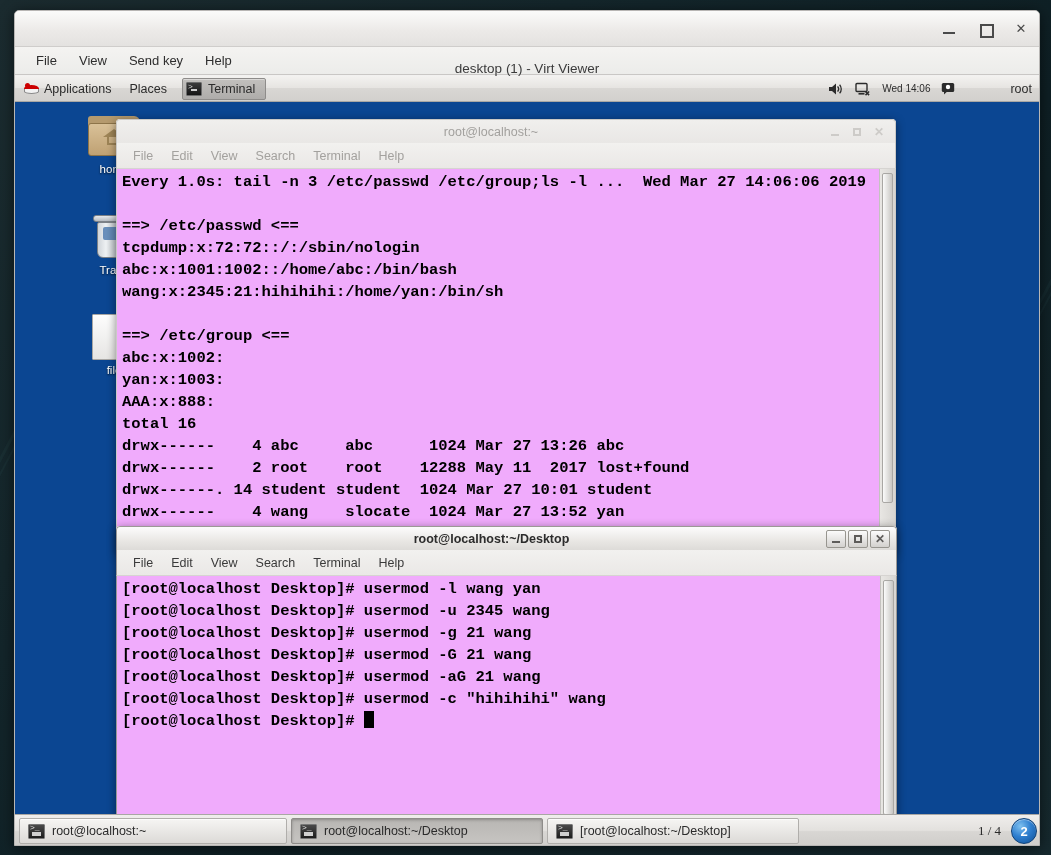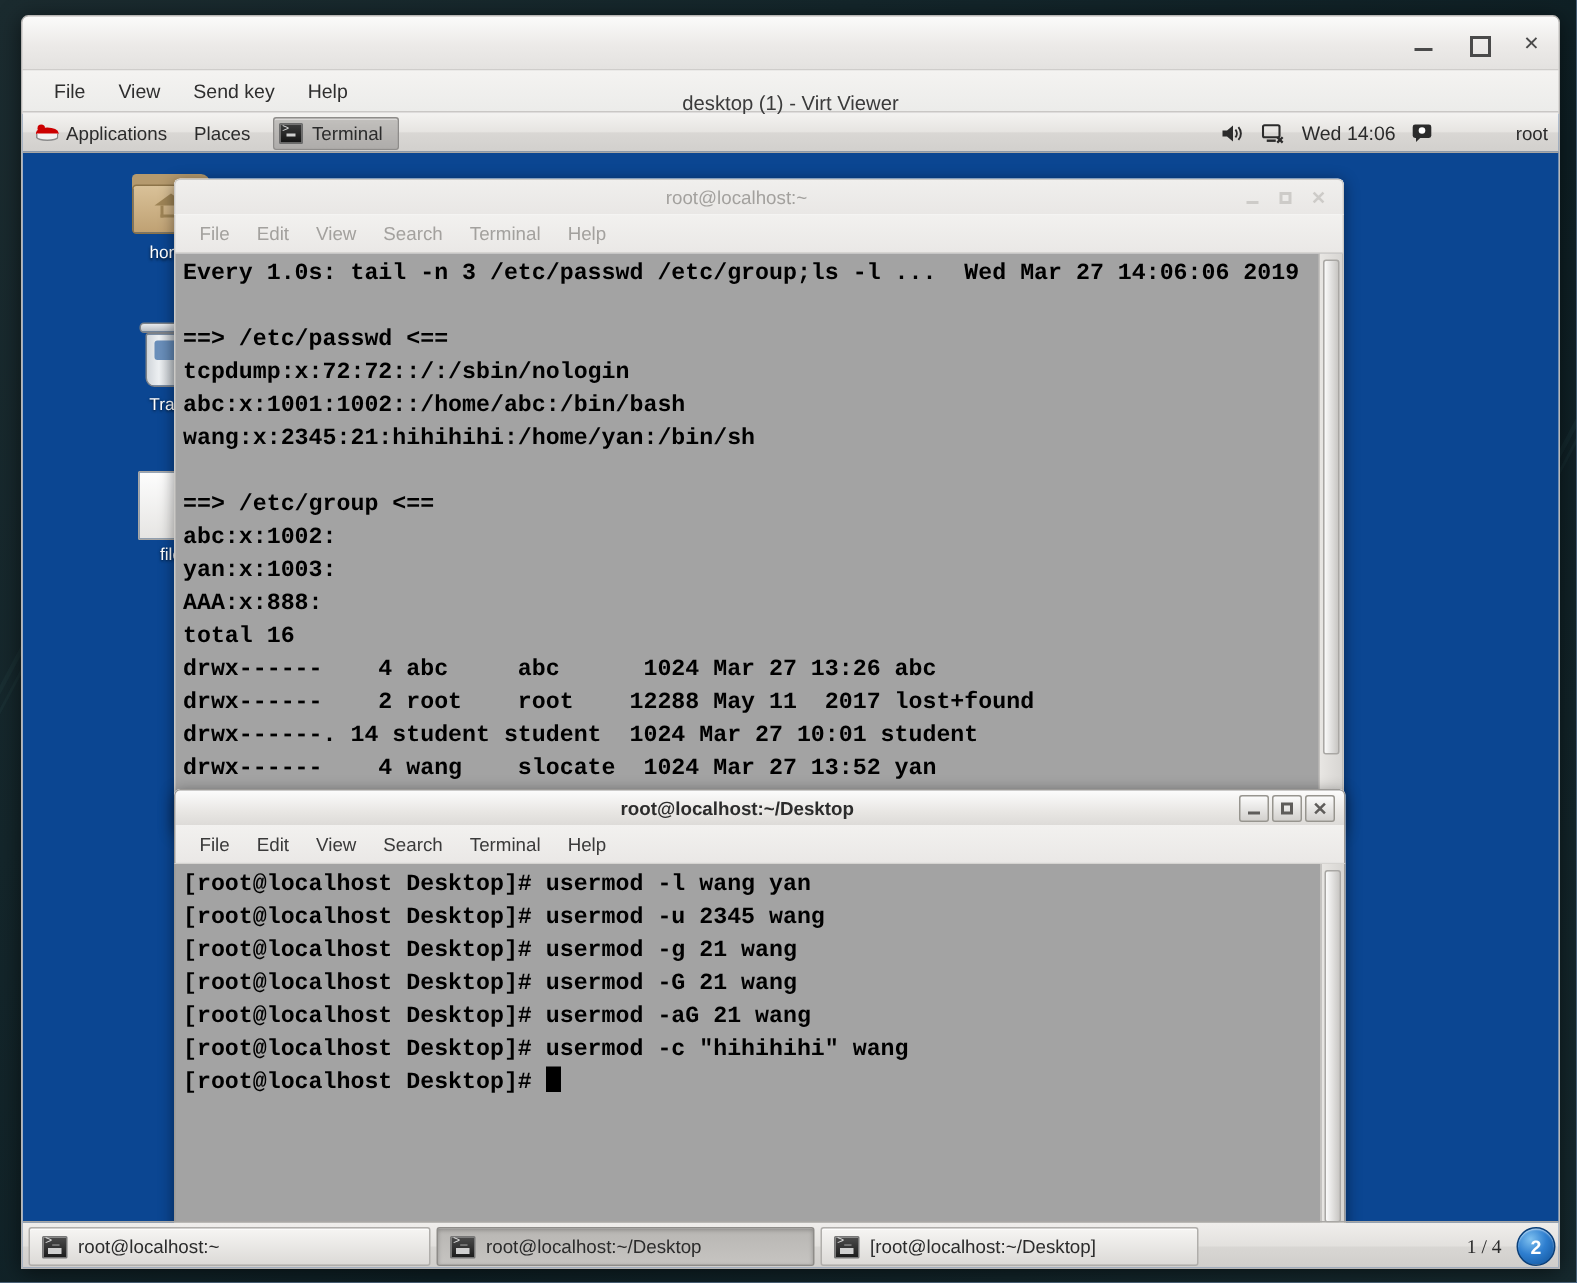--- a/index.html
+++ b/index.html
@@ -120,21 +120,21 @@
   .term-icon::before {
     content: ">"; position: absolute; left: 1px; top: -1px;
     font-family: "Liberation Mono", monospace; font-size: 8px; color: #dedede;
   }
   .term-icon::after {
     content: ""; position: absolute; left: 4px; top: 6px; width: 6px; height: 2px;
     background: #cfcfcf;
   }
   #panel-right { margin-left: auto; display: flex; align-items: center; gap: 11px; padding-right: 9px; }
   .icon-svg { display: block; }
-  #clock { font-size: 13px; color: #2b2b2b; }
+  #clock { font-size: 10px; color: #2b2b2b; }
   #user-label { font-size: 12.5px; color: #2b2b2b; margin-left: 44px; }
 
   
   .desk-icon {
     position: absolute; width: 78px; text-align: center; color: #ffffff;
     font-size: 11.5px; text-shadow: 0 1px 2px rgba(0,0,0,0.8);
   }
   .desk-icon .glyph { height: 48px; margin-bottom: 3px; position: relative; }
   .desk-label { display: inline-block; padding: 0 2px; }
 
@@ -246,21 +246,21 @@
     border-left: 1px solid #cbc9c6; border-right: 1px solid #cbc9c6;
     border-bottom: 1px solid #d6d4d1;
   }
   .gterm.active .gterm-menubar { border-left-color:#9b9996; border-right-color:#9b9996; }
   .gmenu { font-size: 12.5px; padding: 2px 8px; }
   .gterm.inactive .gmenu { color: #a3a19e; }
   .gterm.active .gmenu { color: #3a3a3a; }
 
   .gterm-body {
     position: relative;
-    background: #a3a3a3;
+    background: #f0abfc;
     border-left: 1px solid #cbc9c6; border-right: 1px solid #cbc9c6;
     border-bottom: 1px solid #cbc9c6;
     overflow: hidden;
   }
   .gterm.active .gterm-body { border-color:#9b9996; }
   .gterm-text {
     position: absolute; left: 5px; top: 2px; right: 22px;
     font-family: "Liberation Mono", monospace;
     font-size: 15.5px;
     line-height: 22px;

